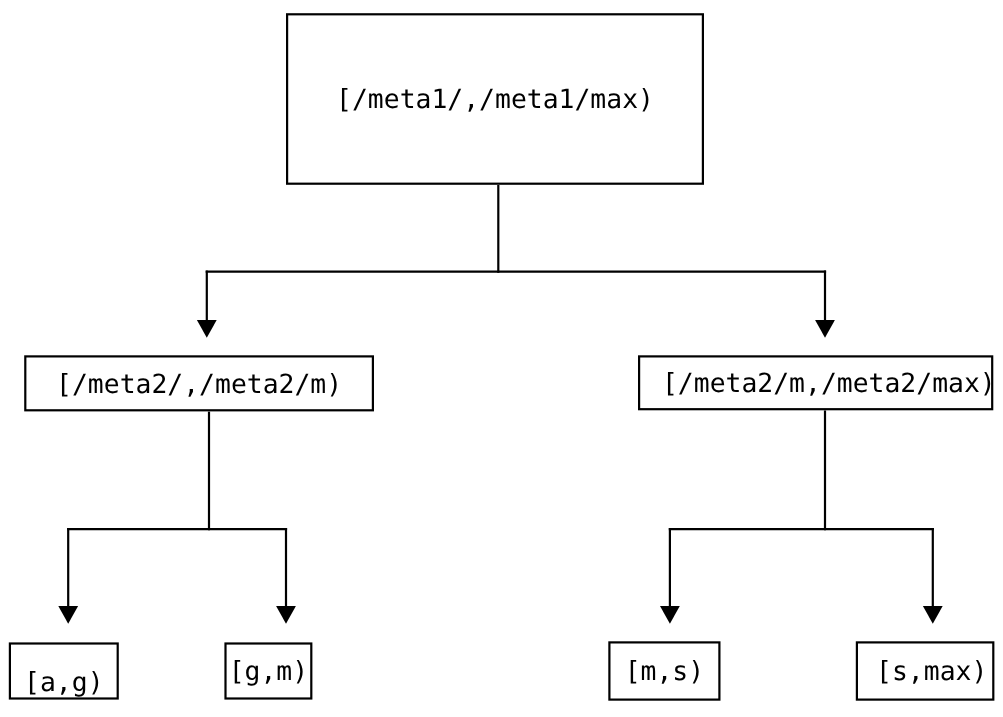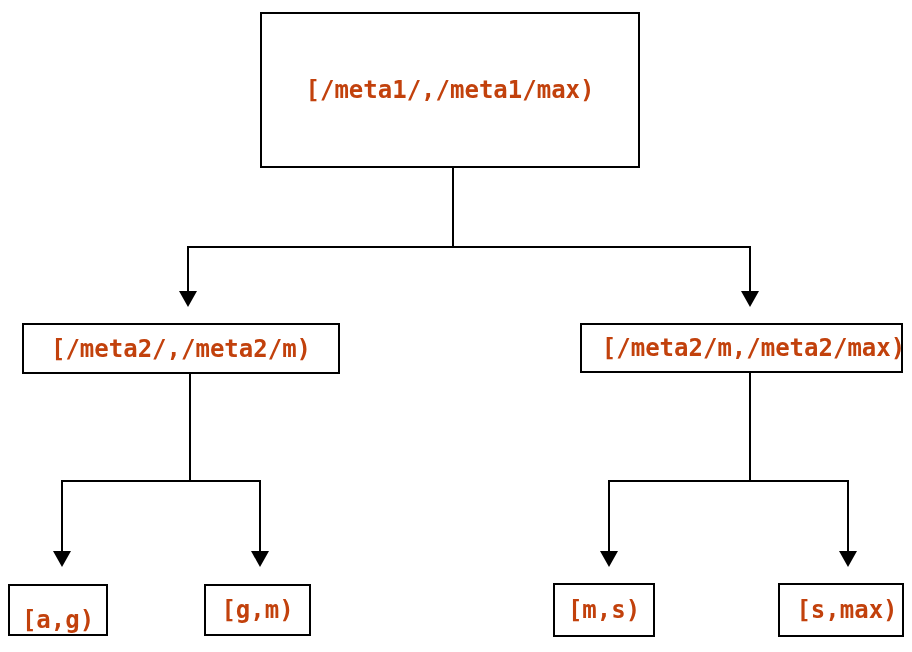--- a/index.html
+++ b/index.html
@@ -16,33 +16,33 @@
     left: 0; top: 0;
     width: 912px; height: 652px;
   }
   .edges line { stroke: #000000; stroke-width: 2; }
   .edges polygon { fill: #000000; stroke: none; }
   .node {
     position: absolute;
     box-sizing: border-box;
     border: 2px solid #000000;
     background: #ffffff;
-    color: #c2410c;
-    font-weight: bold;
+    color: #000000;
+    font-weight: normal;
     font-size: 24px;
     display: flex;
     align-items: center;
     justify-content: center;
     white-space: nowrap;
   }
   #node-root   { left: 260px; top: 12px;  width: 380px; height: 156px; }
   #node-l2a    { left: 22px;  top: 323px; width: 318px; height: 51px; }
   #node-l2b    { left: 580px; top: 323px; width: 323px; height: 50px; padding-left: 24px; }
   #node-leaf0  { left: 8px;   top: 584px; width: 100px; height: 52px; align-items: flex-end; }
-  #node-leaf1  { left: 204px; top: 584px; width: 107px;  height: 52px; }
+  #node-leaf1  { left: 204px; top: 584px; width: 80px;  height: 52px; }
   #node-leaf2  { left: 553px; top: 583px; width: 102px; height: 54px; }
   #node-leaf3  { left: 778px; top: 583px; width: 126px; height: 54px; padding-left: 12px; }
 </style>
 </head>
 <body>
 
 <div class="canvas">
 
   <svg class="edges" viewBox="0 0 912 652" xmlns="http://www.w3.org/2000/svg">
 

